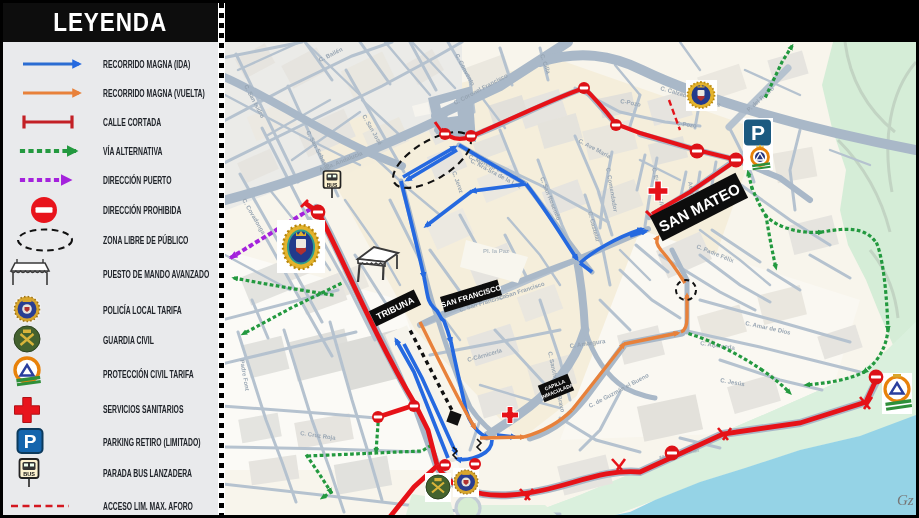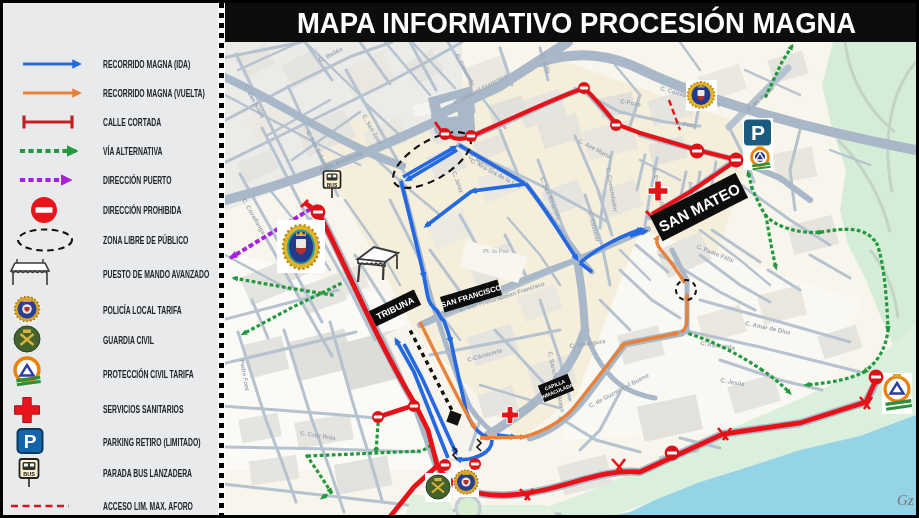--- a/index.html
+++ b/index.html
@@ -18,20 +18,23 @@
   .litem{position:absolute;left:100px;font-weight:bold;font-size:11px;color:#20242a;white-space:nowrap;
      transform-origin:0 50%;transform:translateY(-50%) scaleX(0.62);}
   #licons{position:absolute;left:0;top:0;}
 </style>
 </head>
 <body>
 <div id="frame">
 
   <div id="legend">
 
+    <div id="leybar">
+        <span>LEYENDA</span>
+      </div>
 
     <div class="litem" style="top:61px">RECORRIDO MAGNA (IDA)</div>
     <div class="litem" style="top:90px">RECORRIDO MAGNA (VUELTA)</div>
     <div class="litem" style="top:119px">CALLE CORTADA</div>
     <div class="litem" style="top:148px">VÍA ALTERNATIVA</div>
     <div class="litem" style="top:177px">DIRECCIÓN PUERTO</div>
     <div class="litem" style="top:207px">DIRECCIÓN PROHIBIDA</div>
     <div class="litem" style="top:237px">ZONA LIBRE DE PÚBLICO</div>
     <div class="litem" style="top:271px">PUESTO DE MANDO AVANZADO</div>
     <div class="litem" style="top:307px">POLICÍA LOCAL TARIFA</div>
@@ -131,23 +134,20 @@
       </g>
 
       <line x1="8" y1="503" x2="66" y2="503" stroke="#d41820" stroke-width="2.6" stroke-dasharray="7 4.5"></line>
     </svg>
   </div>
 
   <div id="divider">
       <div class="dots"></div>
     </div>
 
-  <div id="titlebar">
-      <span>MAPA INFORMATIVO PROCESIÓN MAGNA</span>
-    </div>
 
   <svg id="map" style="position:absolute;left:225px;top:42px" width="691" height="473" viewBox="225 42 691 473">
     <defs>
       <marker id="mab" viewBox="0 0 10 10" refX="6" refY="5" markerWidth="2.1" markerHeight="2.1" orient="auto">
           <path d="M0,0.8L10,5L0,9.2z" fill="#2569e0"></path>
         </marker>
       <marker id="mao" viewBox="0 0 10 10" refX="6" refY="5" markerWidth="2.1" markerHeight="2.1" orient="auto">
           <path d="M0,0.8L10,5L0,9.2z" fill="#e8813a"></path>
         </marker>
       <marker id="mag" viewBox="0 0 10 10" refX="6" refY="5" markerWidth="2.1" markerHeight="2.1" orient="auto">

